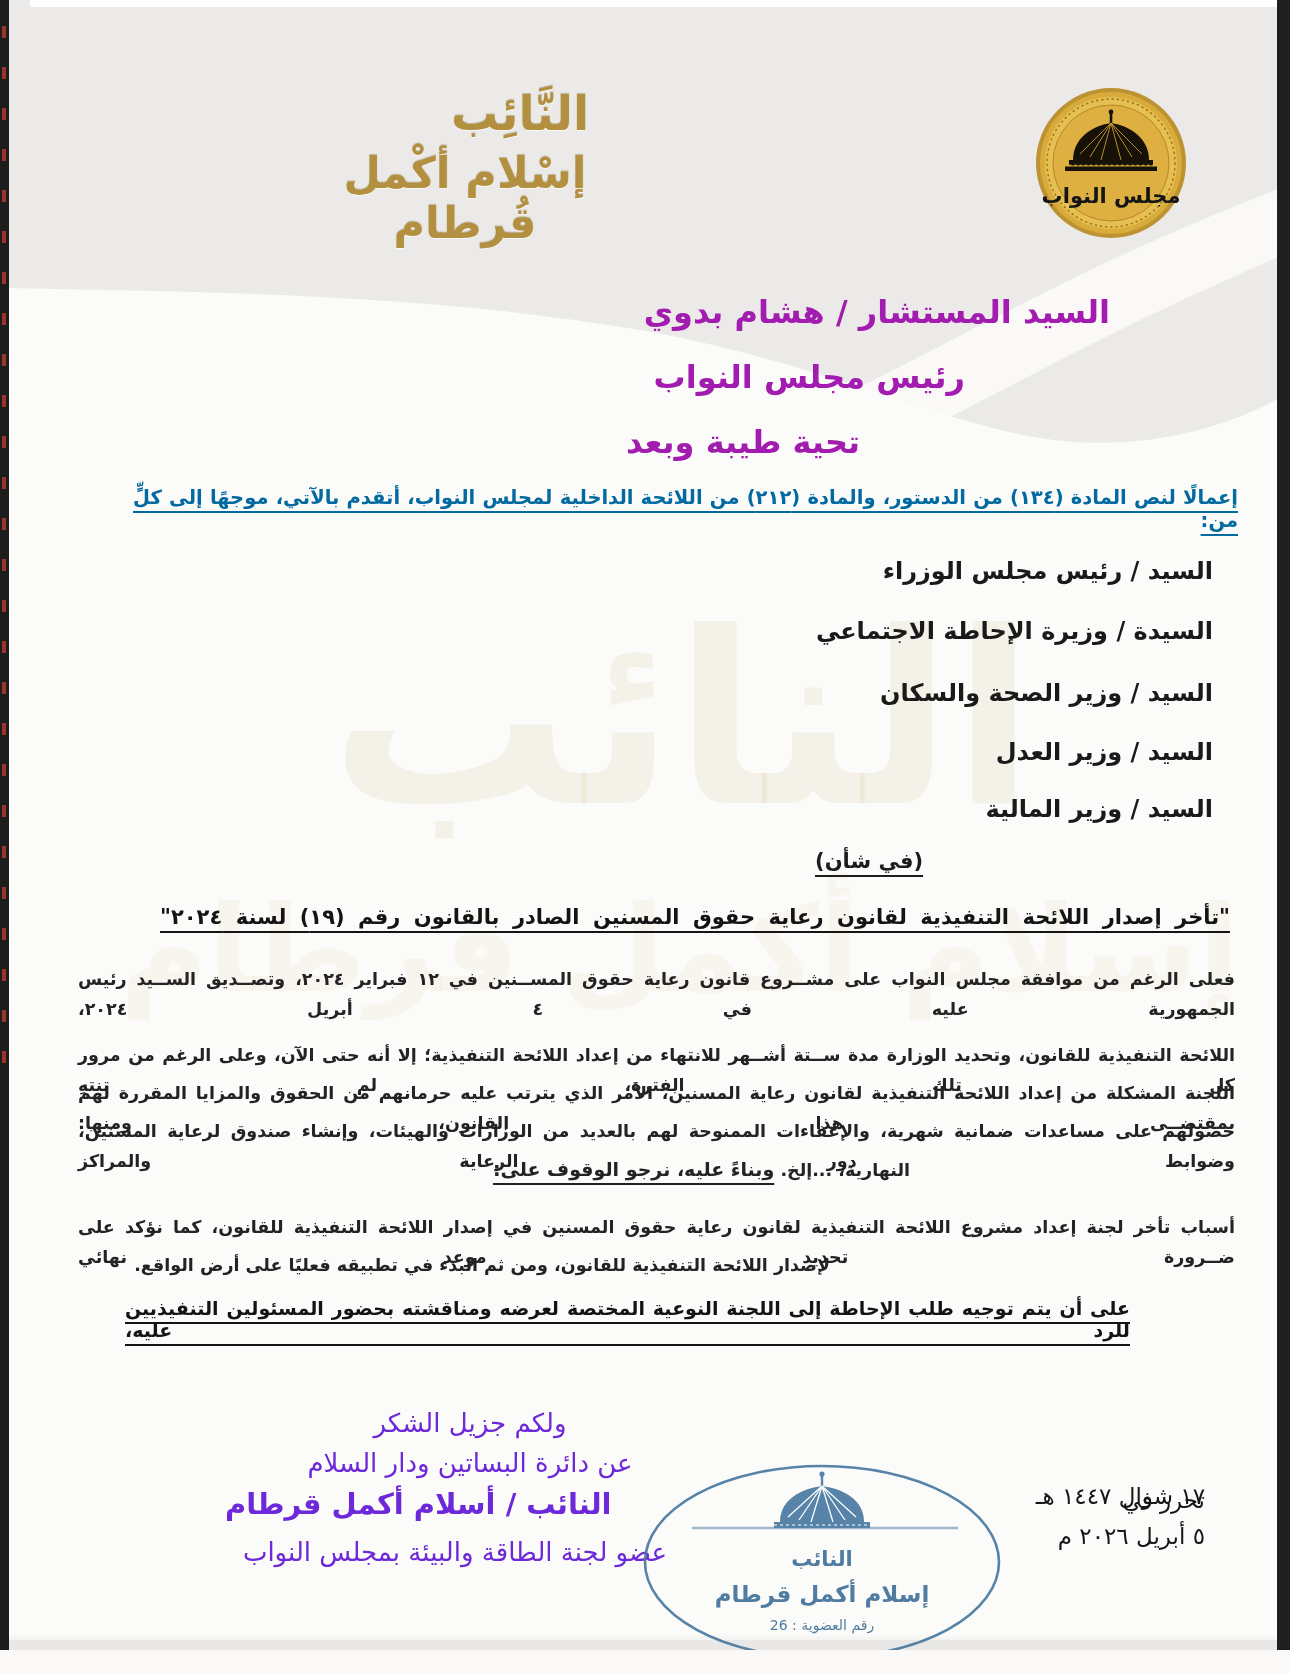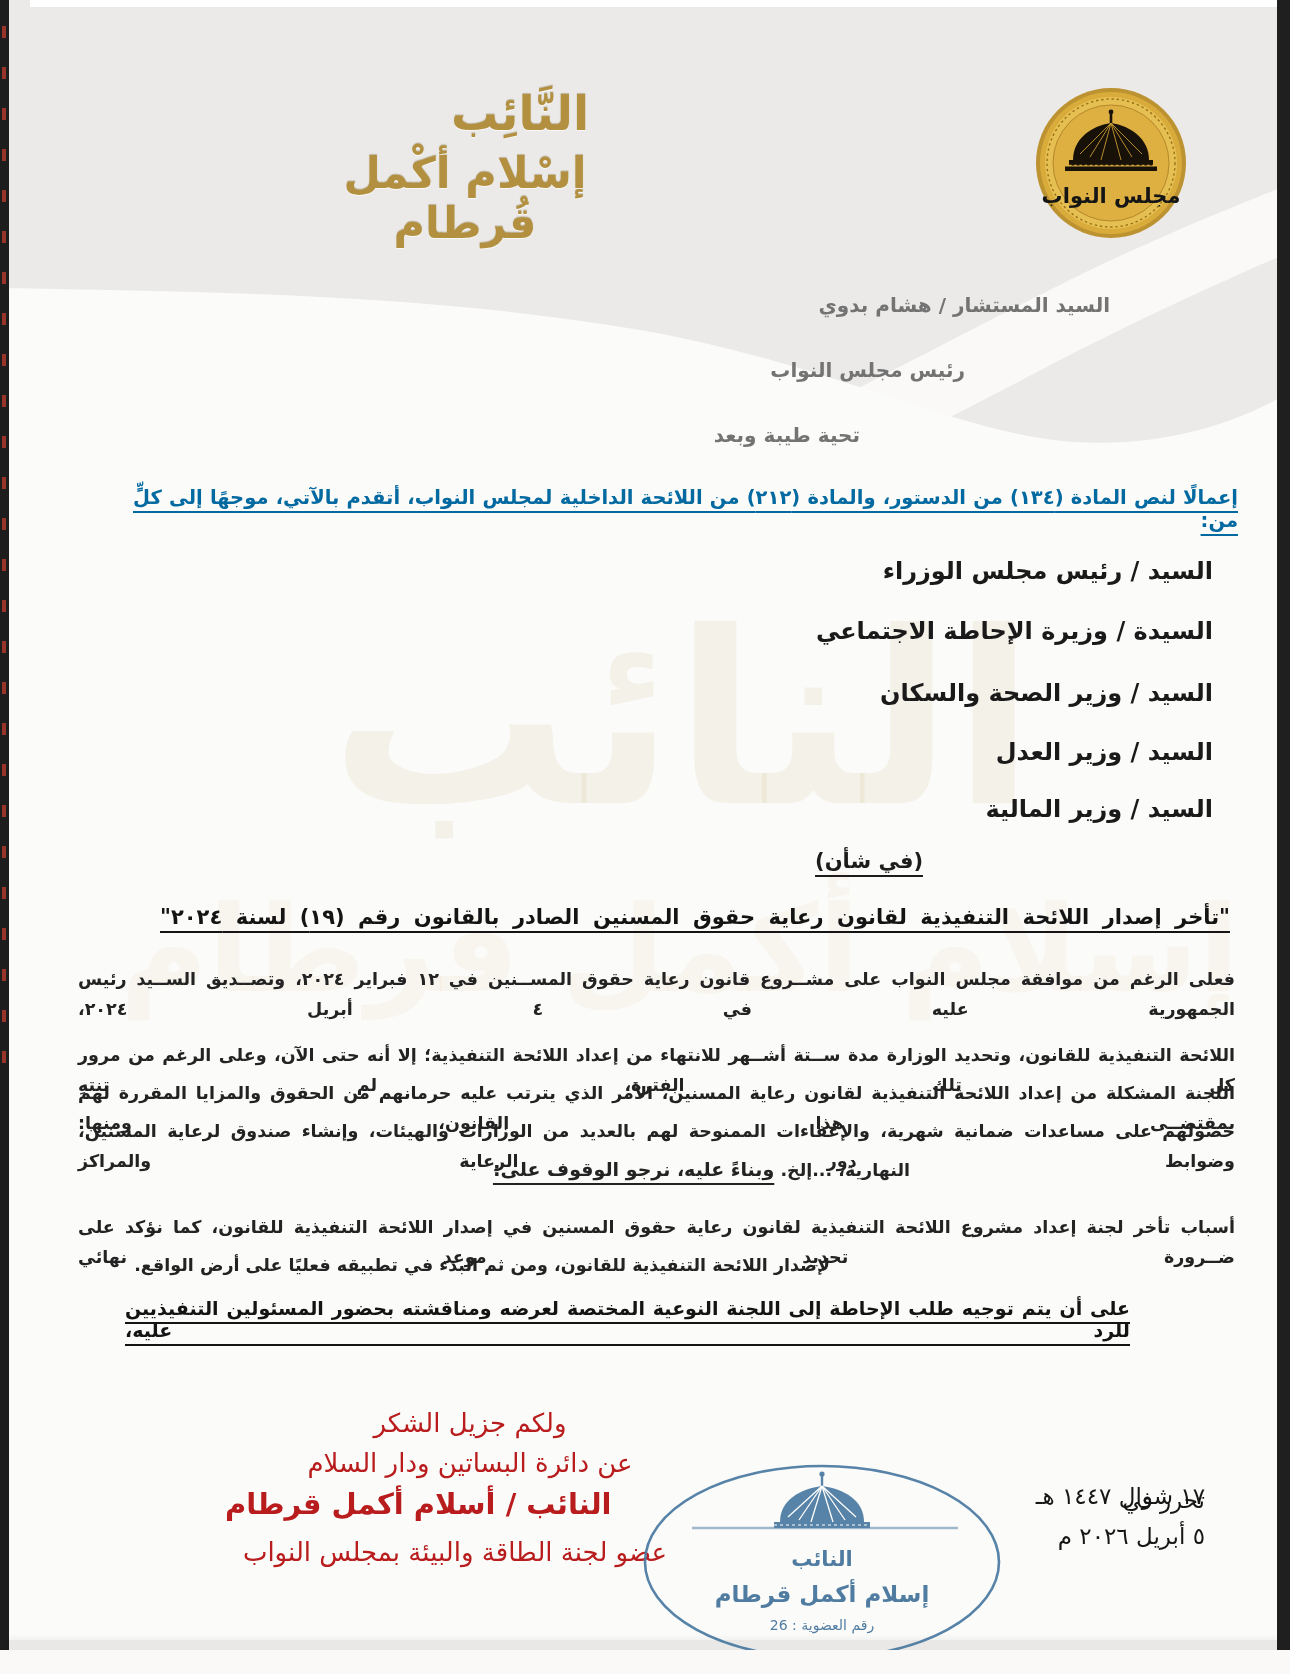--- a/index.html
+++ b/index.html
@@ -3,32 +3,32 @@
 <meta charset="utf-8">
 <style>
   html,body{margin:0;padding:0;background:#faf9f7;}
   .page{position:relative;width:1290px;height:1650px;background:#fbfbf9;overflow:hidden;
         font-family:"DejaVu Sans",sans-serif;color:#1c1c1c;}
   .abs{position:absolute;}
   .rtl{direction:rtl;unicode-bidi:embed;}
   .b{font-weight:bold;}
   .u{text-decoration:underline;text-underline-offset:7px;text-decoration-thickness:2px;}
   .just{text-align:justify;text-align-last:justify;}
-  .sal{font-size:20px;font-weight:bold;color:#737373;}
+  .sal{font-size:32px;font-weight:bold;color:#a21caf;}
   .recipient{font-size:24px;font-weight:bold;color:#1a1a1a;}
   .bodyline{font-size:17.5px;font-weight:bold;color:#232323;line-height:30px;}
   .gold{color:#b2903f;text-shadow:0 1px 0 rgba(255,255,255,.65), 0 -1px 1px rgba(110,80,25,.35);}
   .edge-left{left:0;top:0;width:9px;height:1674px;background:#1d1d1d;}
   .edge-right{right:0;top:0;width:13px;height:1674px;background:#1f1f1f;}
   .red-ticks{left:2px;top:26px;width:4px;height:1040px;
      background:repeating-linear-gradient(to bottom, rgba(186,58,44,.78) 0 12px, rgba(0,0,0,0) 12px 41px);}
   .top-line{left:30px;top:0;height:7px;right:13px;background:#ffffff;}
   .bottom-band{left:9px;right:13px;top:1640px;height:34px;background:#e9e8e6;box-shadow:0 -3px 4px rgba(0,0,0,0.04);}
   .wm{pointer-events:none;font-weight:bold;}
-  .sig{font-size:26px;color:#b91c1c;}
+  .sig{font-size:26px;color:#6d28d9;}
   .dateline{font-size:23px;color:#161616;text-align:right;}
 </style>
 </head>
 <body>
 
 <div class="page">
 
   <svg class="abs" style="left:0;top:0;" width="1290" height="540" viewBox="0 0 1290 540">
     <rect x="0" y="0" width="1290" height="540" fill="#ebeae8"></rect>
     <path d="M520,540 C720,468 930,348 1090,270 C1170,232 1240,204 1290,184 L1290,252 C1230,278 1150,314 1060,360 C930,428 790,500 700,540 Z" fill="#faf9f7"></path>

